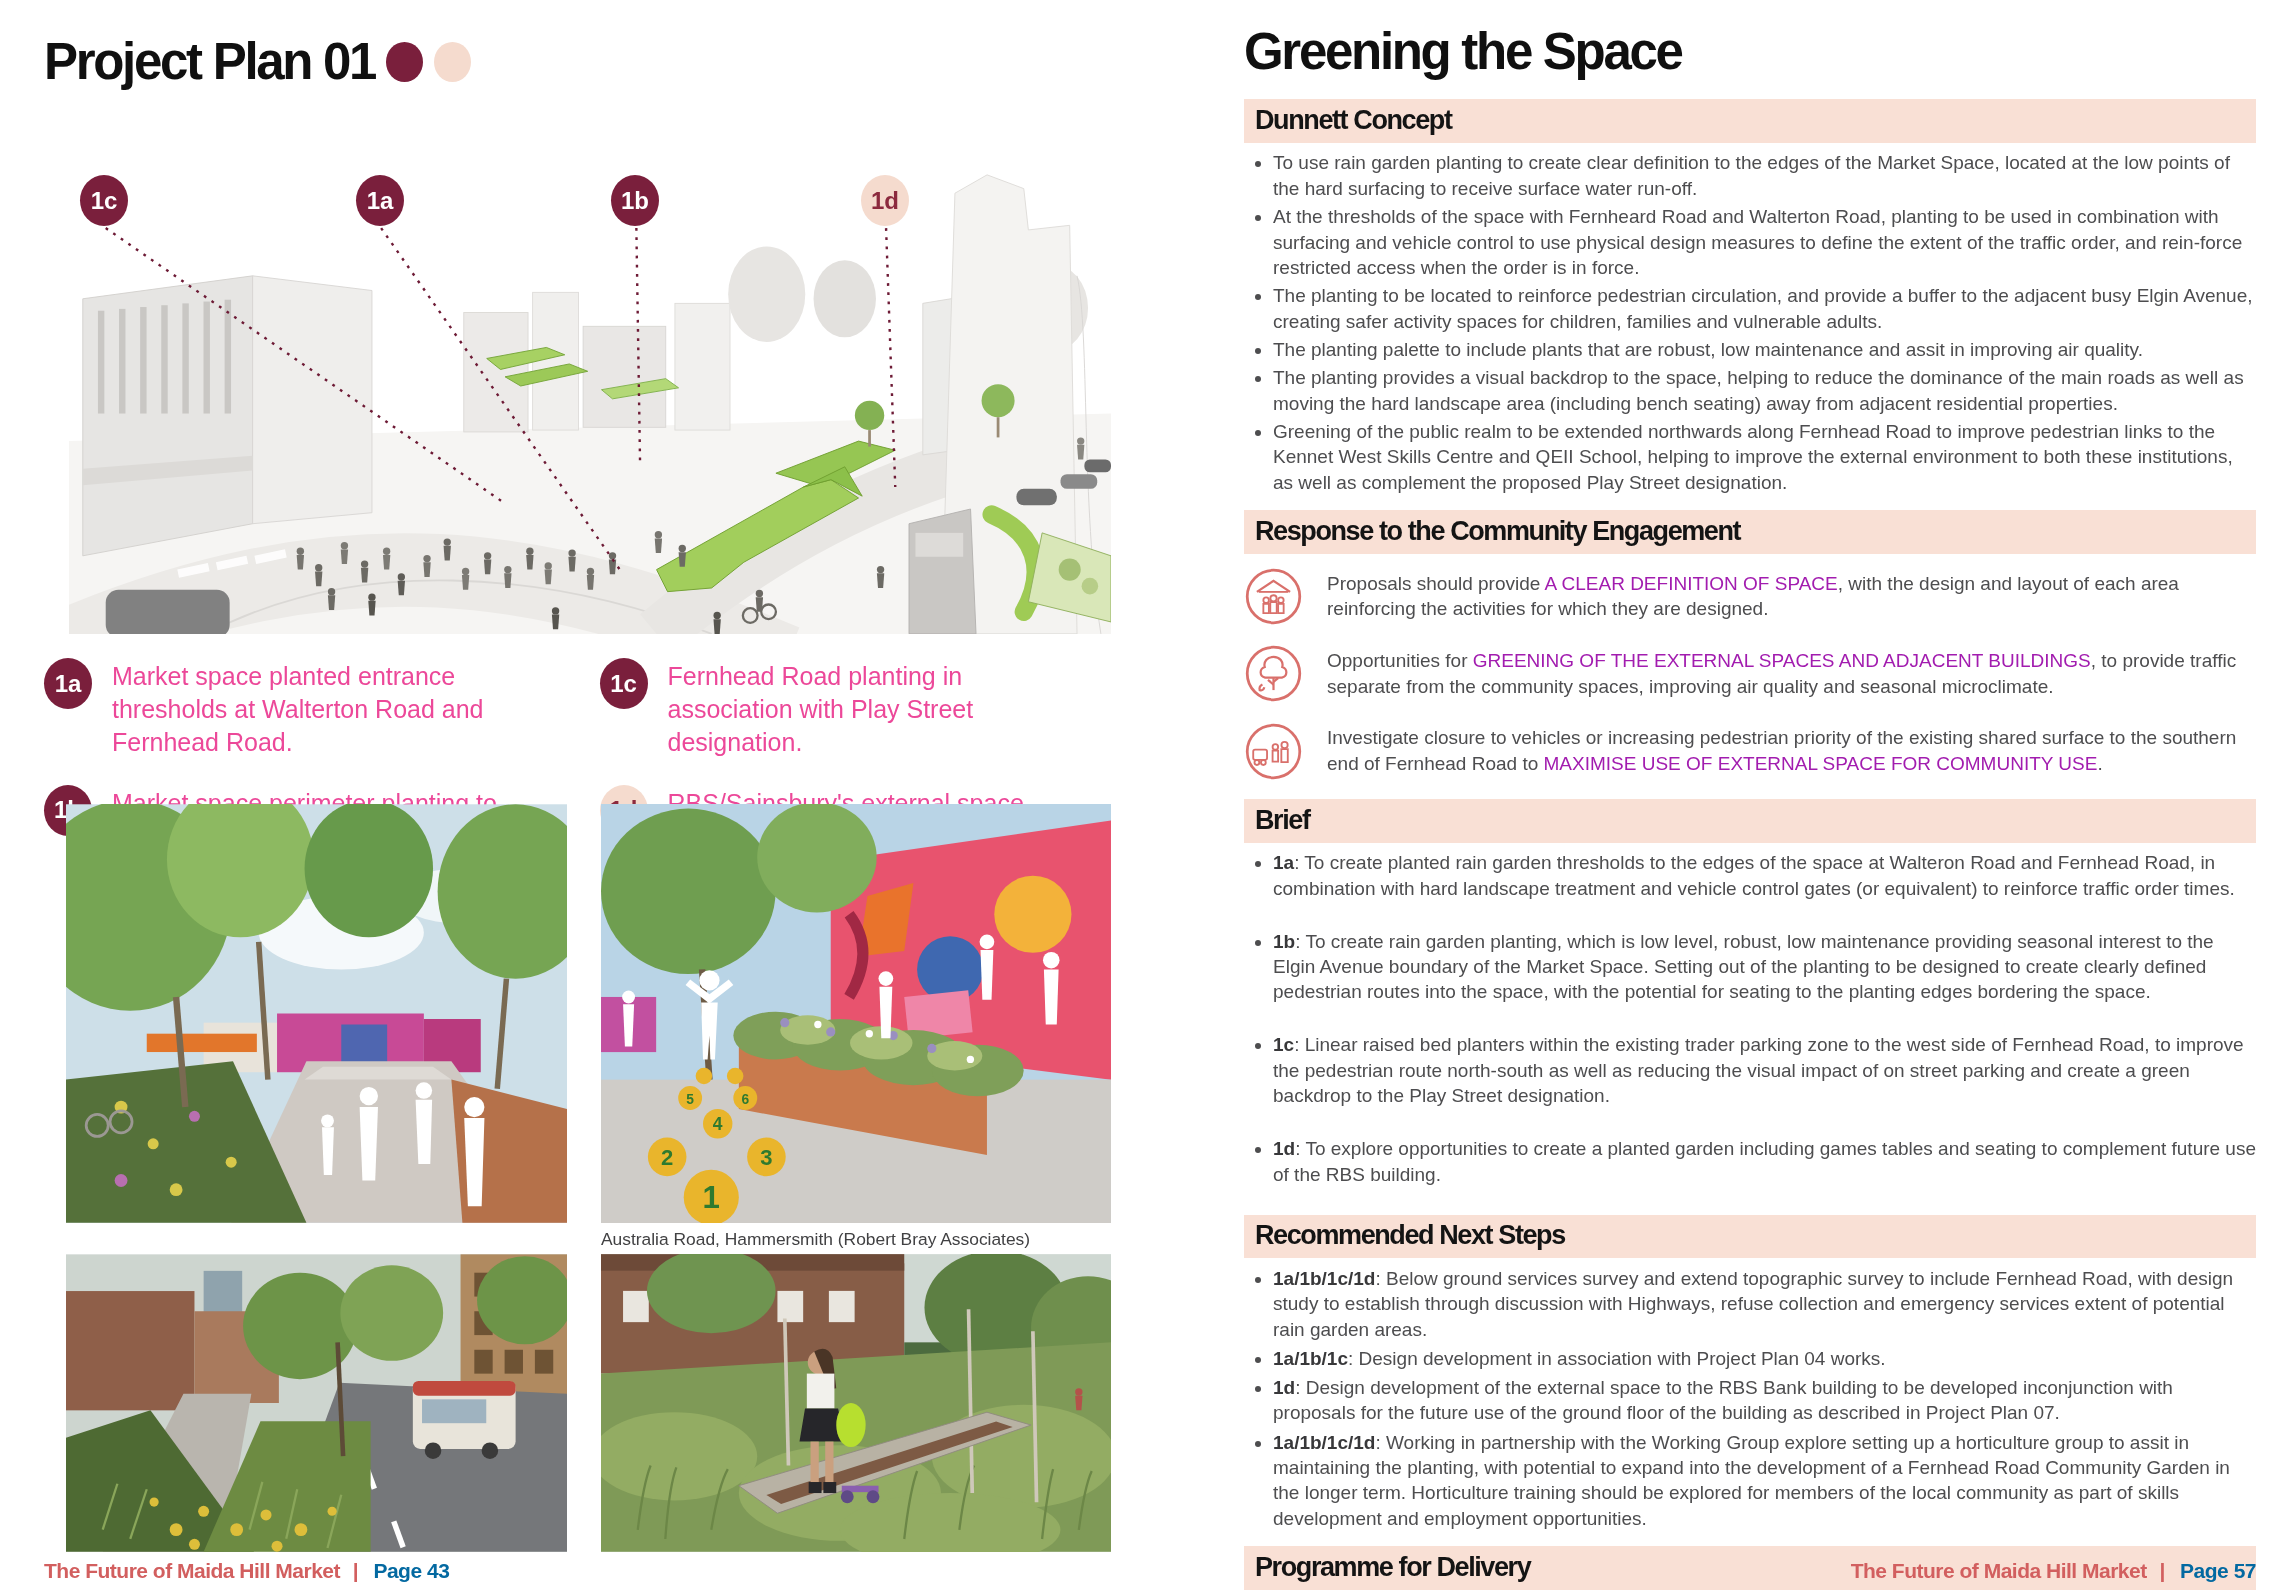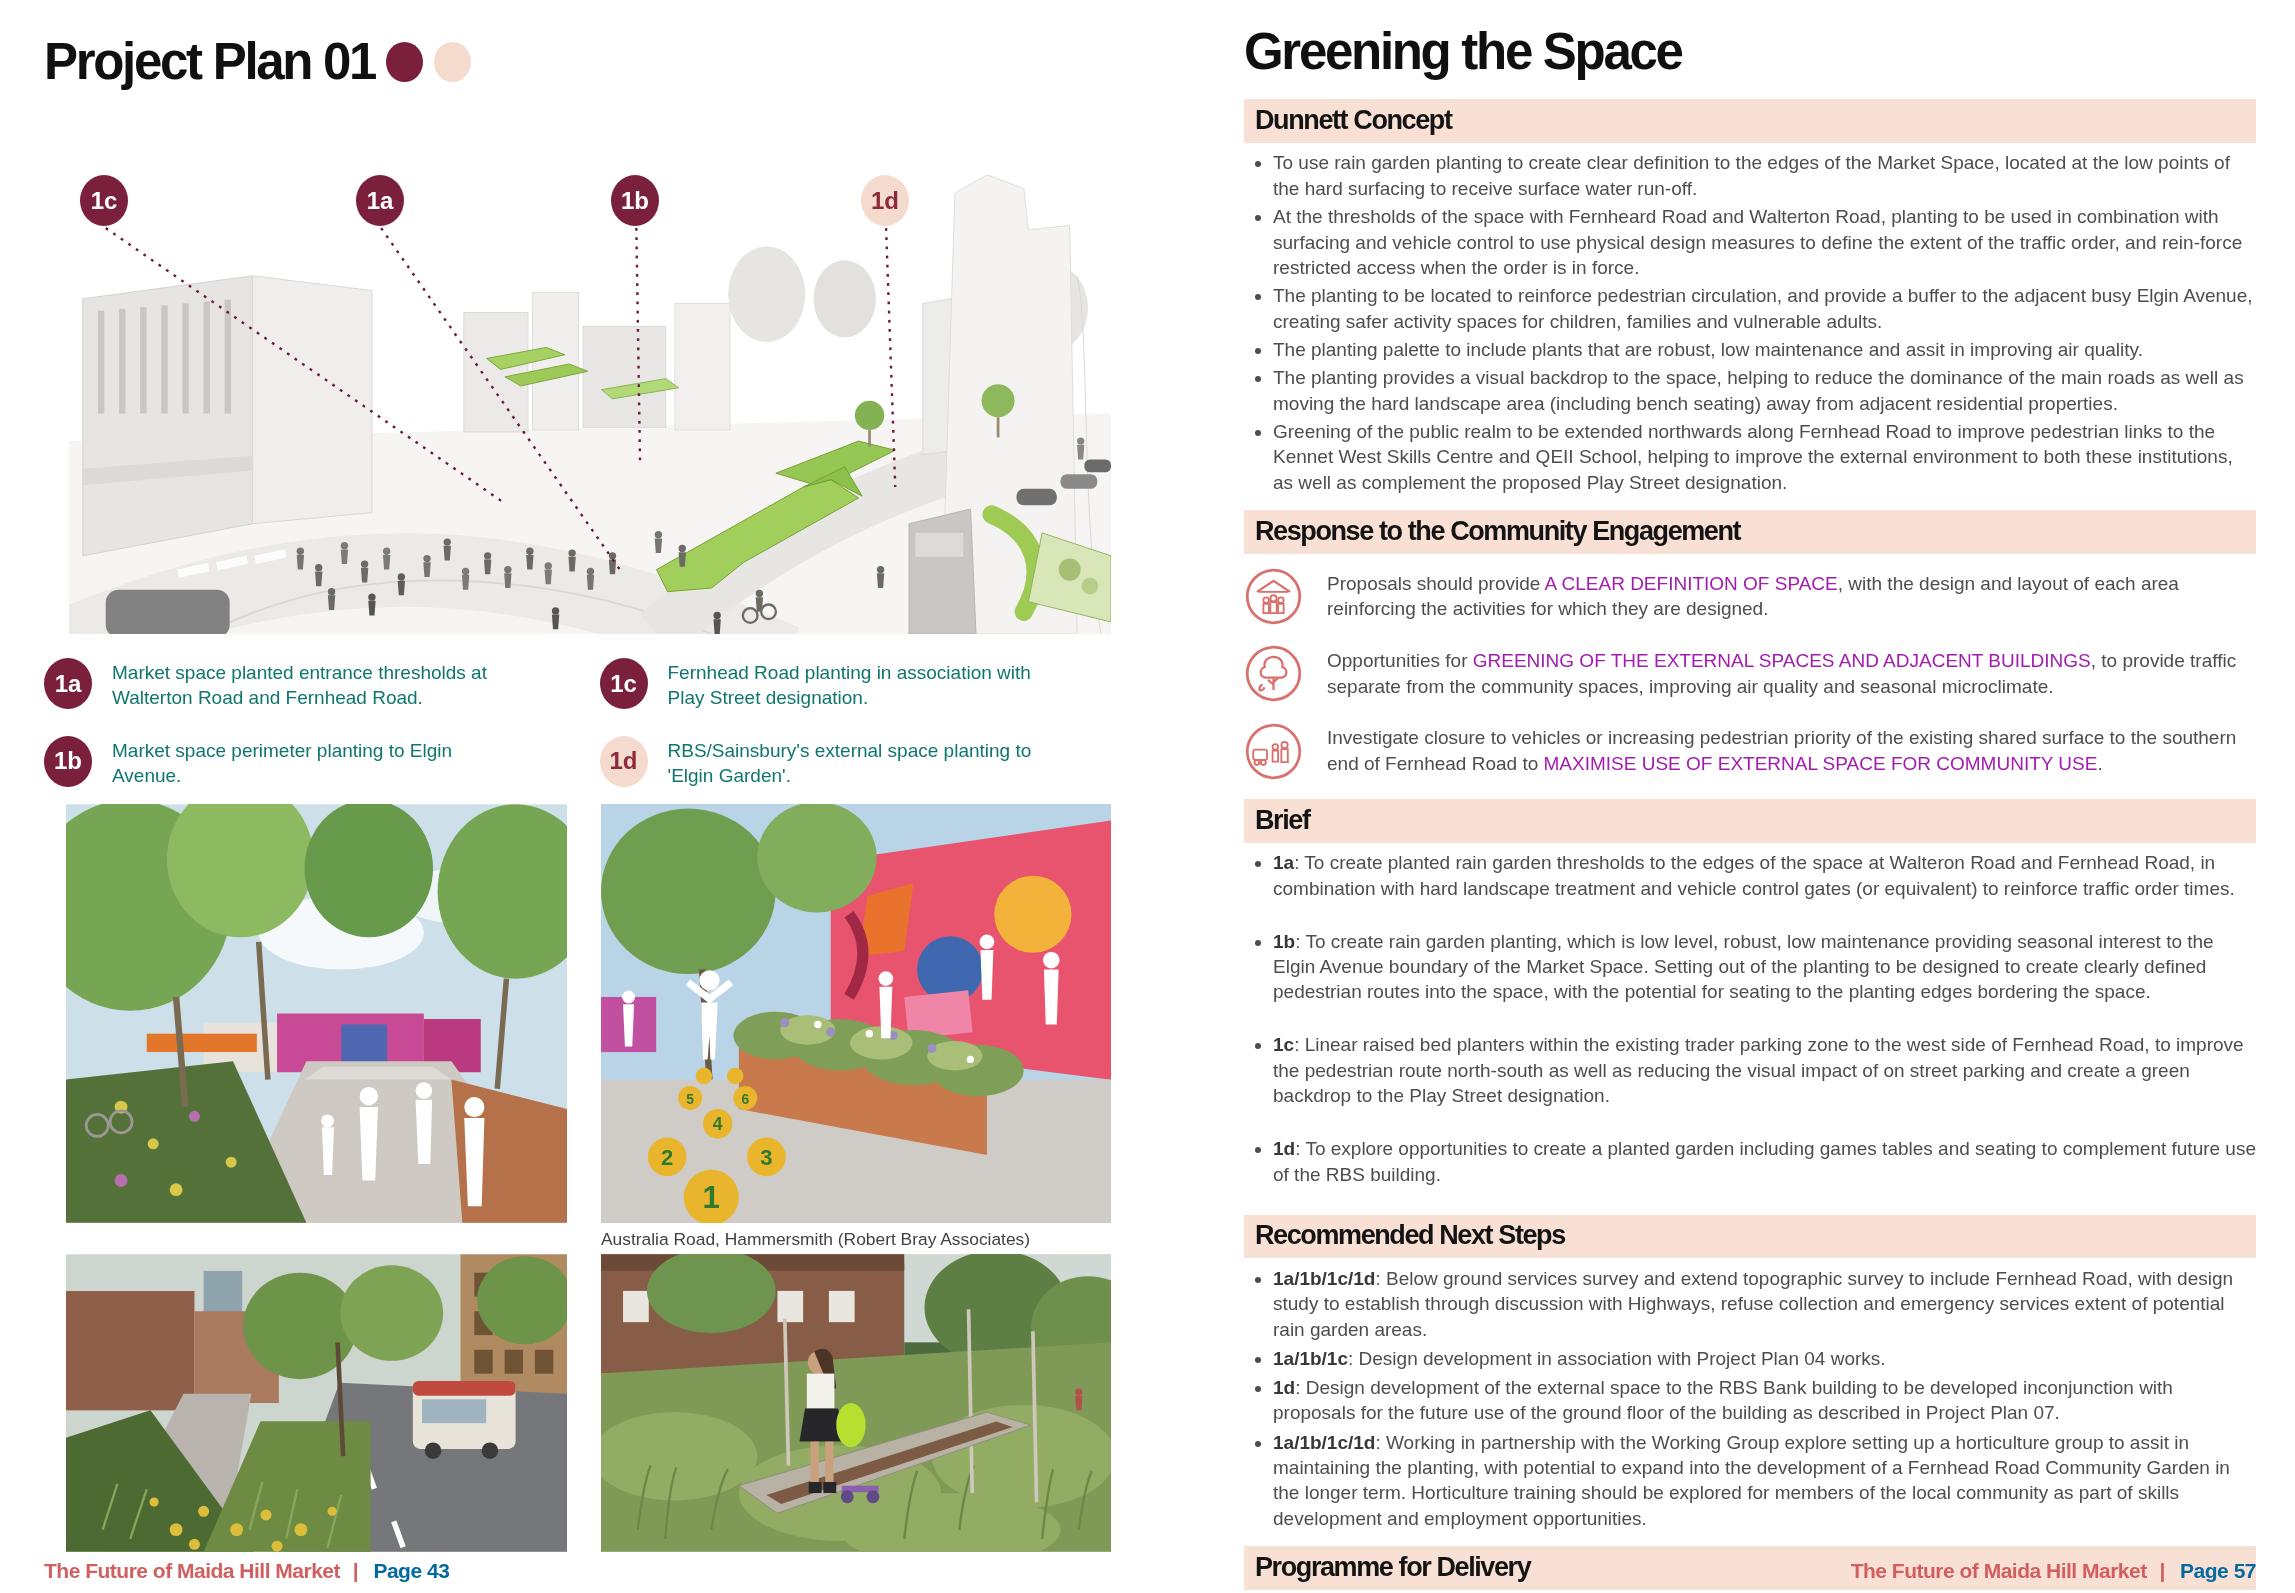--- a/index.html
+++ b/index.html
@@ -23,21 +23,21 @@
   .dot-pink{background:#f5dbce;}
   .diagram{position:absolute;left:69px;top:138px;width:1042px;height:496px;}
   .diagram svg{position:absolute;left:0;top:0;}
   .badge{width:48px;height:51px;border-radius:50%;background:#7a1f3c;color:#fff;
     display:flex;align-items:center;justify-content:center;font-weight:bold;font-size:24px;}
   .badge--pink{background:#f5dbce;color:#8c2a3e;}
   .dbadge{position:absolute;}
   .legend{position:absolute;left:44px;top:658px;width:1069px;display:grid;
     grid-template-columns:1fr 1fr;column-gap:42px;row-gap:26px;}
   .legend-item{display:flex;gap:20px;align-items:flex-start;}
-  .legend-item p{margin:1.8px 0 0;font-size:19px;line-height:1.32;color:#0f766e;max-width:395px;}
+  .legend-item p{margin:1.8px 0 0;font-size:25px;line-height:1.32;color:#ec4899;max-width:395px;}
   .photo{position:absolute;overflow:hidden;}
   .photo svg{display:block;}
   .caption{position:absolute;font-size:17.4px;color:#414143;}
   .footer{position:absolute;top:1559px;font-size:21px;font-weight:bold;letter-spacing:-0.5px;}
   .footer .f-brand,.footer .f-div{color:#d25f5f;}
   .footer .f-page{color:#0369a1;margin-left:10px;}
   .footer .f-div{margin-left:7.3px;}
   .footer-left{left:44px;}
   .footer-right{left:1244px;width:1012px;text-align:right;}
   

